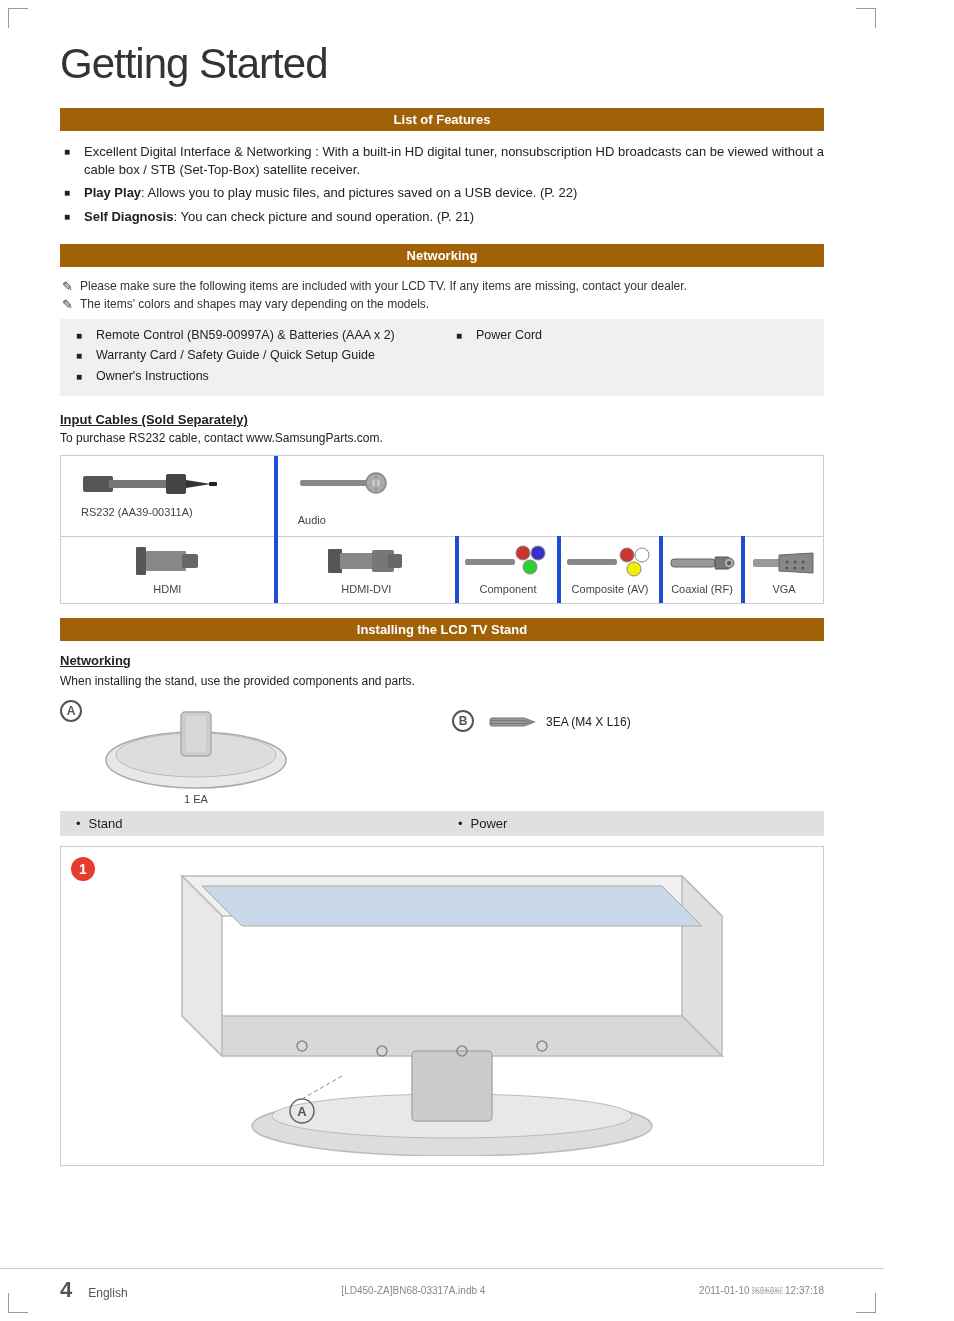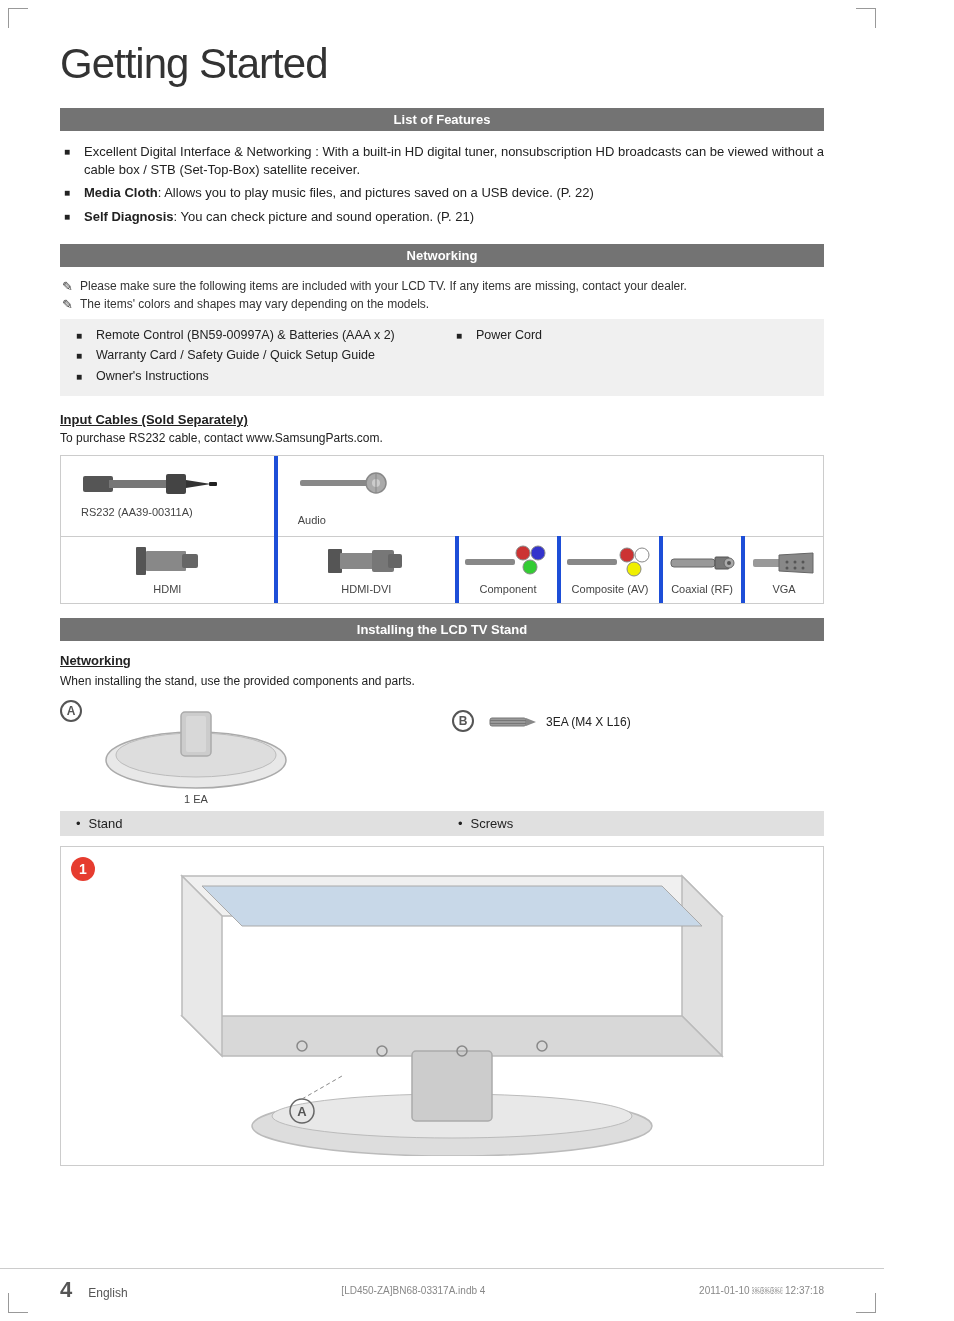--- a/index.html
+++ b/index.html
@@ -34,21 +34,21 @@
 
     h1.main-title {
       font-size: 42px;
       font-weight: 300;
       color: #333;
       margin-bottom: 20px;
       letter-spacing: -1px;
     }
 
     .section-header {
-      background: #737373;
+      background: #a16207;
       color: #fff;
       text-align: center;
       padding: 4px 0;
       font-size: 13px;
       font-weight: bold;
       margin-bottom: 12px;
     }
 
     .bullet-list {
       list-style: none;
@@ -248,21 +248,21 @@
   <div class="corner-mark corner-tr"></div>
   <div class="corner-mark corner-bl"></div>
   <div class="corner-mark corner-br"></div>
 
   <h1 class="main-title">Getting Started</h1>
 
   <div class="features-section">
     <div class="section-header">List of Features</div>
     <ul class="bullet-list">
       <li>Excellent Digital Interface &amp; Networking : With a built-in HD digital tuner, nonsubscription HD broadcasts can be viewed without a cable box / STB (Set-Top-Box) satellite receiver.</li>
-      <li><strong>Media Cloth</strong>: Allows you to play music files, and pictures saved on a USB device. (P. 22)</li>
+      <li><strong>Play Play</strong>: Allows you to play music files, and pictures saved on a USB device. (P. 22)</li>
       <li><strong>Self Diagnosis</strong>: You can check picture and sound operation. (P. 21)</li>
     </ul>
   </div>
 
   <div class="accessories-section">
     <div class="section-header">Networking</div>
     <p class="accessories-note">Please make sure the following items are included with your LCD TV. If any items are missing, contact your dealer.</p>
     <p class="accessories-note">The items' colors and shapes may vary depending on the models.</p>
     <div class="accessories-grid">
       <ul class="bullet-list">
@@ -416,21 +416,21 @@
       </div>
     </div>
 
     <div style="display:flex; margin-bottom:10px;">
       <div style="flex:1; background:#e0e0e0; padding:5px 16px; display:flex; align-items:center; gap:8px;">
         <span>•</span>
         <span>Stand</span>
       </div>
       <div style="flex:1; background:#e0e0e0; padding:5px 16px; display:flex; align-items:center; gap:8px;">
         <span>•</span>
-        <span>Screws</span>
+        <span>Power</span>
       </div>
     </div>
 
     <div class="stand-diagram">
       <div class="step-circle">
         <span>1</span>
       </div>
 
       <svg width="680" height="300" viewBox="0 0 680 300">
 

